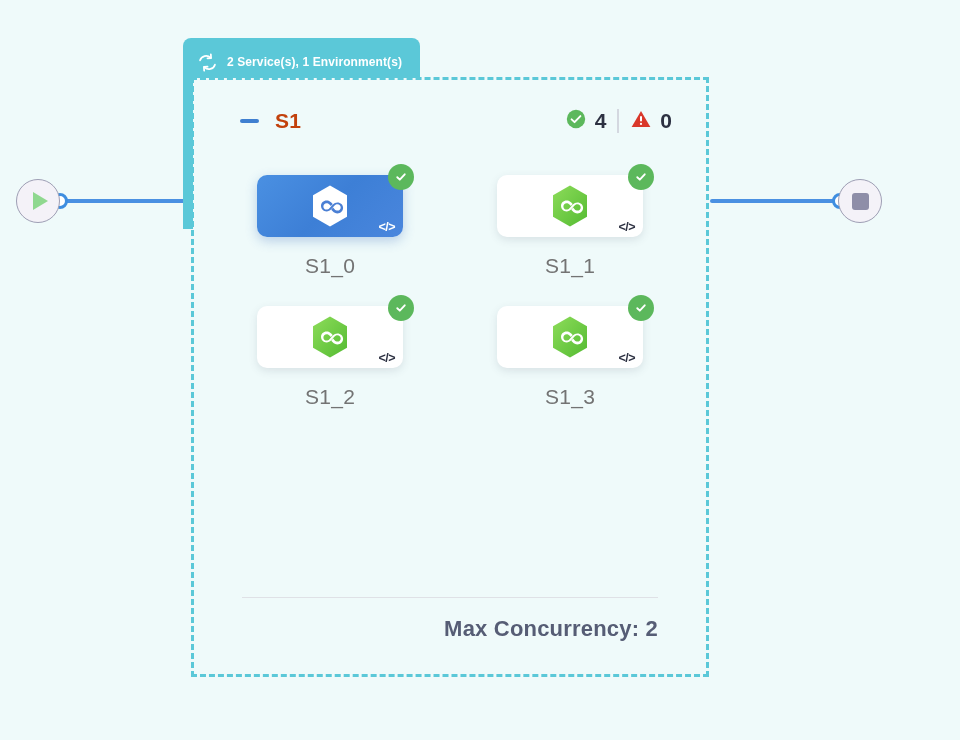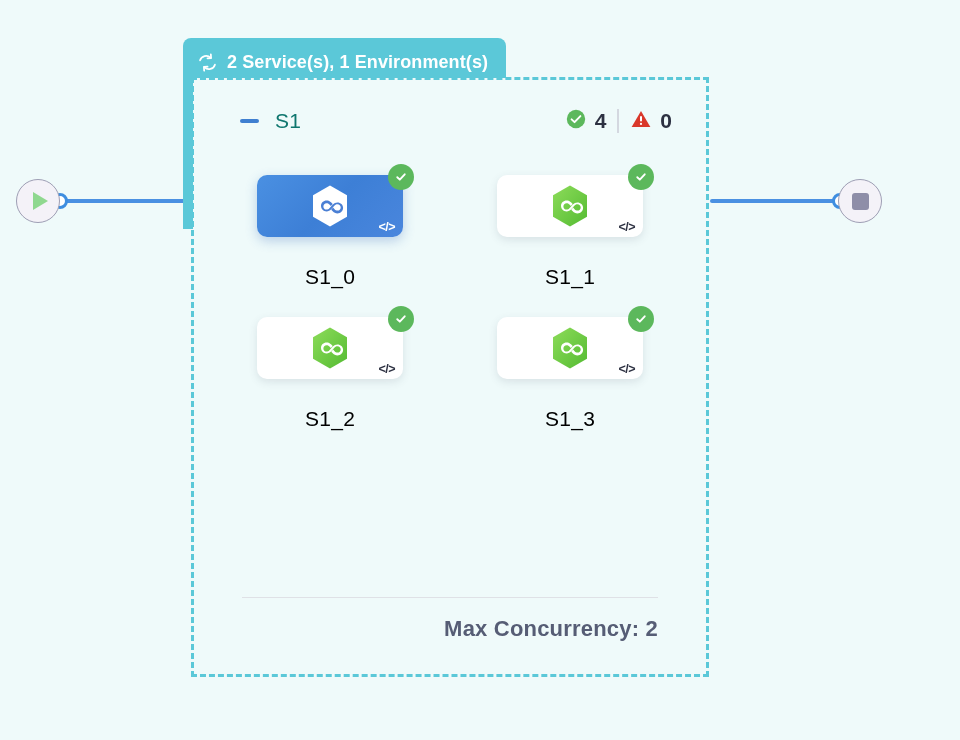--- a/index.html
+++ b/index.html
@@ -82,21 +82,21 @@
     left: 183px;
     top: 38px;
     height: 40px;
     padding: 8px 18px 0 14px;
     background: #5bc8d8;
     border-radius: 8px 8px 0 0;
     display: flex;
     align-items: center;
     gap: 9px;
     color: #ffffff;
-    font-size: 18px;
+    font-size: 12px;
     font-weight: 600;
     letter-spacing: .1px;
     box-sizing: border-box;
     z-index: 6;
   }
   .group-tab svg { display: block; }
 
   
   .group-box {
     position: absolute;
@@ -142,22 +142,22 @@
   }
   .collapse-bar {
     width: 19px;
     height: 4px;
     border-radius: 2px;
     background: #3f7fd0;
   }
   .group-name {
     margin-left: 15px;
     font-size: 21px;
-    font-weight: 400;
-    color: #0f766e;
+    font-weight: 700;
+    color: #c2410c;
     letter-spacing: .2px;
   }
   .counters {
     margin-left: auto;
     display: flex;
     align-items: center;
     gap: 11px;
   }
   .counter {
     display: flex;
@@ -235,24 +235,24 @@
     font-size: 12.5px;
     font-weight: 700;
     letter-spacing: -.5px;
     font-family: "Liberation Sans", sans-serif;
     color: #2d3142;
     line-height: 1;
   }
   .node-card.selected .code-icon { color: #ffffff; }
 
   .node-label {
-    margin-top: 28px;
+    margin-top: 17px;
     font-size: 21px;
     font-weight: 400;
-    color: #000000;
+    color: #737373;
     letter-spacing: .3px;
   }
 
   
   .group-footer {
     position: absolute;
     left: 48px;
     right: 48px;
     bottom: 32px;
   }

